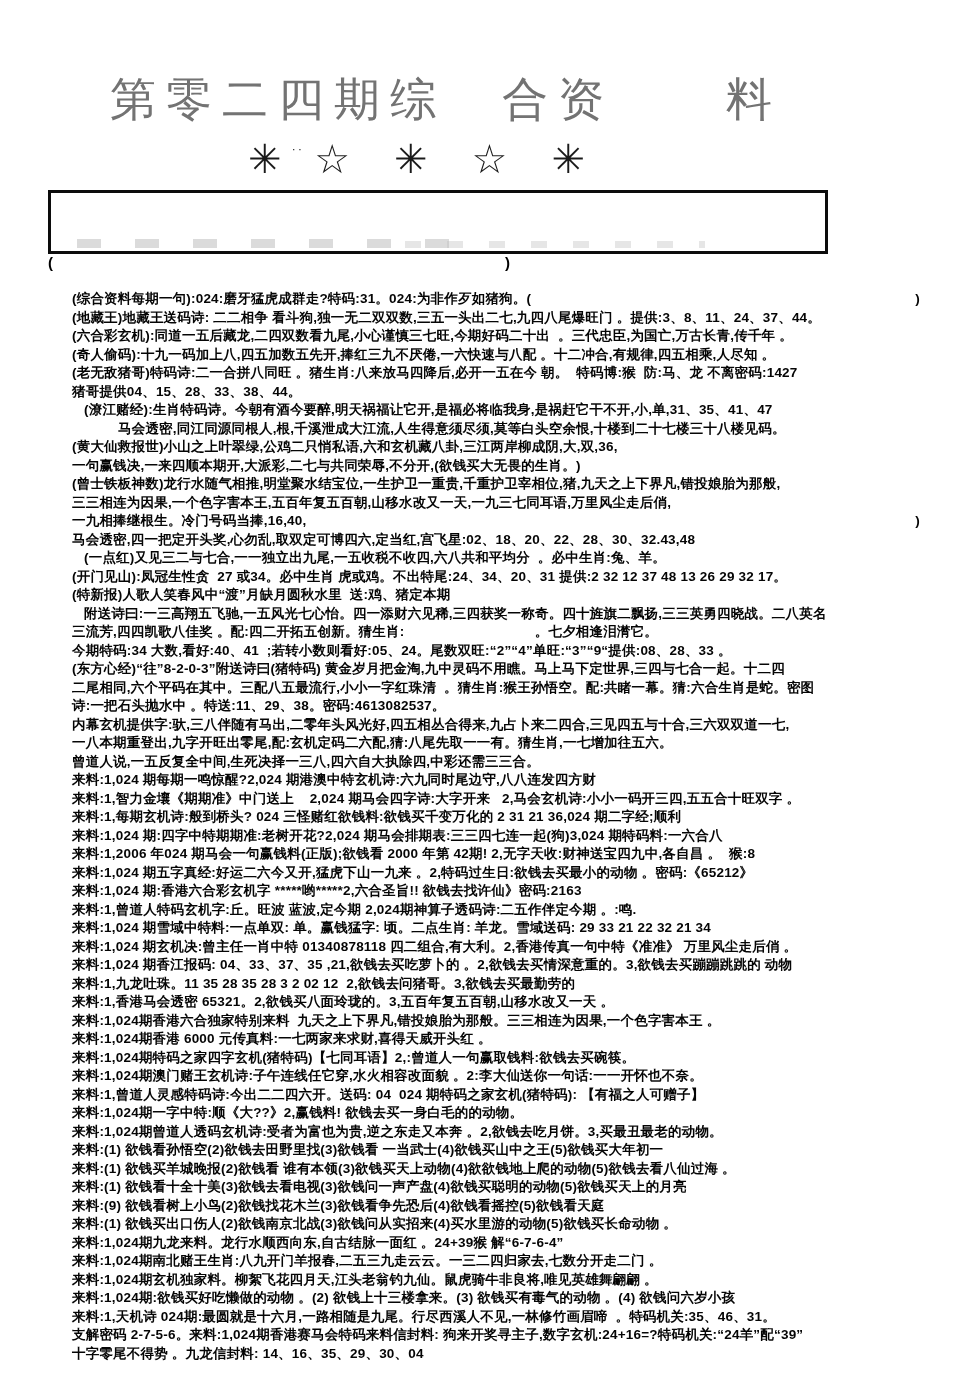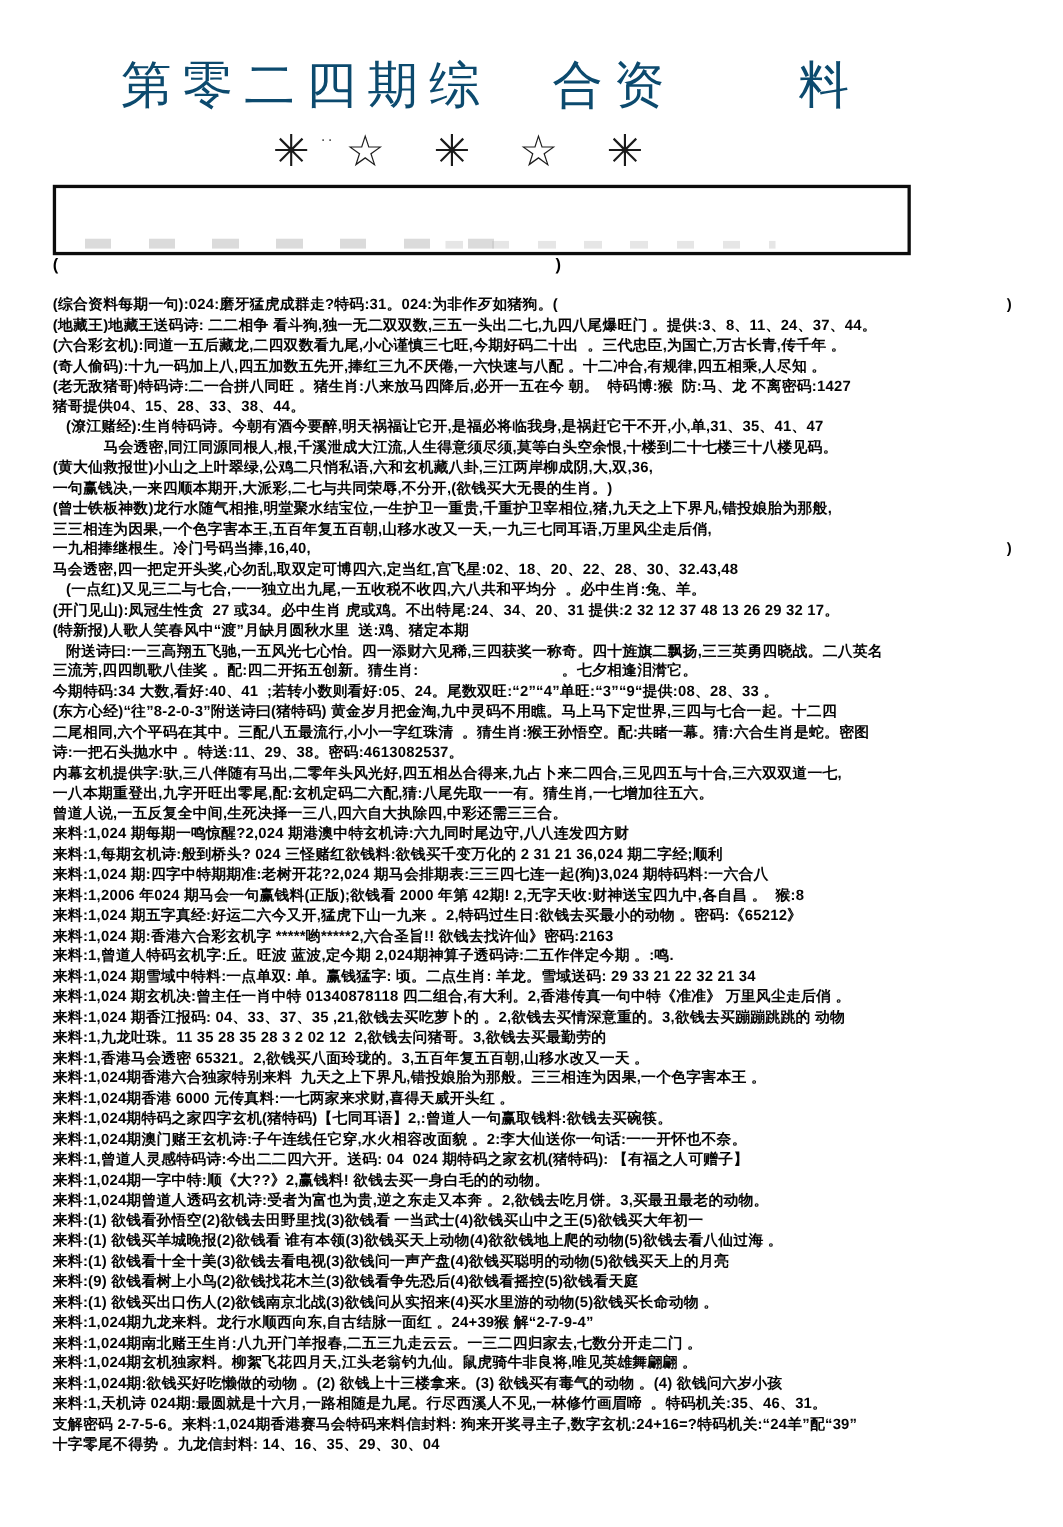--- a/index.html
+++ b/index.html
@@ -7,27 +7,27 @@
   body {
     width:966px; height:1388px;
     color:#000;
     font-family:"Liberation Sans", sans-serif;
     overflow:hidden;
   }
   .page { position:relative; width:966px; height:1388px; background:#fff; }
   .content { padding-left:48px; padding-right:34px; }
 
   .title {
-    margin:46px 0 0 62px;
+    margin:68px 0 0 62px;
     font-family:"Liberation Serif", serif;
     font-size:46px; font-weight:400;
     line-height:64px;
     letter-spacing:10px;
     white-space:pre;
-    color:#0c4a6e;
+    color:#737373;
   }
   .stars {
     display:flex; align-items:center;
     margin:0 0 0 200px;
     gap:44px; height:54px;
     font-size:40px; font-weight:300; color:#1a1a1a;
   }
   .stars .dots { font-size:13px; letter-spacing:2px; margin:-22px -34px 0 -34px; color:#333; }
 
   .notice-box {
@@ -45,21 +45,21 @@
   }
   .notice-box::before {
     content:""; position:absolute; right:120px; bottom:3px; width:300px; height:7px;
     background:repeating-linear-gradient(90deg,#c9c9c9 0 16px, transparent 16px 42px);
     opacity:.45; filter:blur(.7px);
   }
 
   .paren-row { position:relative; height:26px; font-size:15px; font-weight:700; }
   .paren-row .pr { position:absolute; left:457px; top:0; }
 
-  .lines { margin-top:10px; }
+  .lines { margin-top:10px;margin-left:24px; }
   .line {
     position:relative;
     white-space:pre;
     font-size:13.5px;
     line-height:18.5px; height:18.5px;
     font-weight:700;
     letter-spacing:.2px;
     color:#050505;
     overflow:visible;
   }
@@ -112,20 +112,21 @@
         <div class="line in1"><span>附送诗曰:一三高翔五飞驰,一五风光七心怡。四一添财六见稀,三四获奖一称奇。四十旌旗二飘扬,三三英勇四晓战。二八英名</span></div>
         <div class="line"><span>三流芳,四四凯歌八佳奖 。配:四二开拓五创新。猜生肖:                                 。七夕相逢泪潸它。</span></div>
         <div class="line"><span>今期特码:34 大数,看好:40、41  ;若转小数则看好:05、24。尾数双旺:“2”“4”单旺:“3”“9“提供:08、28、33 。</span></div>
         <div class="line"><span>(东方心经)“往”8-2-0-3”附送诗曰(猪特码) 黄金岁月把金淘,九中灵码不用瞧。马上马下定世界,三四与七合一起。十二四</span></div>
         <div class="line"><span>二尾相同,六个平码在其中。三配八五最流行,小小一字红珠清  。猜生肖:猴王孙悟空。配:共睹一幕。猜:六合生肖是蛇。密图</span></div>
         <div class="line"><span>诗:一把石头抛水中 。特送:11、29、38。密码:4613082537。</span></div>
         <div class="line"><span>内幕玄机提供字:驮,三八伴随有马出,二零年头风光好,四五相丛合得来,九占卜来二四合,三见四五与十合,三六双双道一七,</span></div>
         <div class="line"><span>一八本期重登出,九字开旺出零尾,配:玄机定码二六配,猜:八尾先取一一有。猜生肖,一七增加往五六。</span></div>
         <div class="line"><span>曾道人说,一五反复全中间,生死决择一三八,四六自大执除四,中彩还需三三合。</span></div>
         <div class="line"><span>来料:1,024 期每期一鸣惊醒?2,024 期港澳中特玄机诗:六九同时尾边守,八八连发四方财</span></div>
+        <div class="line"><span>来料:1,智力金壤《期期准》中门送上    2,024 期马会四字诗:大字开来   2,马会玄机诗:小小一码开三四,五五合十旺双字 。</span></div>
         <div class="line"><span>来料:1,每期玄机诗:般到桥头? 024 三怪赌红欲钱料:欲钱买千变万化的 2 31 21 36,024 期二字经;顺利</span></div>
         <div class="line"><span>来料:1,024 期:四字中特期期准:老树开花?2,024 期马会排期表:三三四七连一起(狗)3,024 期特码料:一六合八</span></div>
         <div class="line"><span>来料:1,2006 年024 期马会一句赢钱料(正版);欲钱看 2000 年第 42期! 2,无字天收:财神送宝四九中,各自昌 。  猴:8</span></div>
         <div class="line"><span>来料:1,024 期五字真经:好运二六今又开,猛虎下山一九来 。2,特码过生日:欲钱去买最小的动物 。密码:《65212》</span></div>
         <div class="line"><span>来料:1,024 期:香港六合彩玄机字 *****哟*****2,六合圣旨!! 欲钱去找许仙》密码:2163</span></div>
         <div class="line"><span>来料:1,曾道人特码玄机字:丘。旺波 蓝波,定今期 2,024期神算子透码诗:二五作伴定今期 。:鸣.</span></div>
         <div class="line"><span>来料:1,024 期雪域中特料:一点单双: 单。赢钱猛字: 顷。二点生肖: 羊龙。雪域送码: 29 33 21 22 32 21 34</span></div>
         <div class="line"><span>来料:1,024 期玄机决:曾主任一肖中特 01340878118 四二组合,有大利。2,香港传真一句中特《准准》 万里风尘走后俏 。</span></div>
         <div class="line"><span>来料:1,024 期香江报码: 04、33、37、35 ,21,欲钱去买吃萝卜的 。2,欲钱去买情深意重的。3,欲钱去买蹦蹦跳跳的 动物</span></div>
         <div class="line"><span>来料:1,九龙吐珠。11 35 28 35 28 3 2 02 12  2,欲钱去问猪哥。3,欲钱去买最勤劳的</span></div>
@@ -135,21 +136,21 @@
         <div class="line"><span>来料:1,024期特码之家四字玄机(猪特码)【七同耳语】2,:曾道人一句赢取钱料:欲钱去买碗筷。</span></div>
         <div class="line"><span>来料:1,024期澳门赌王玄机诗:子午连线任它穿,水火相容改面貌 。2:李大仙送你一句话:一一开怀也不奈。</span></div>
         <div class="line"><span>来料:1,曾道人灵感特码诗:今出二二四六开。送码: 04  024 期特码之家玄机(猪特码): 【有福之人可赠子】</span></div>
         <div class="line"><span>来料:1,024期一字中特:顺《大??》2,赢钱料! 欲钱去买一身白毛的的动物。</span></div>
         <div class="line"><span>来料:1,024期曾道人透码玄机诗:受者为富也为贵,逆之东走又本奔 。2,欲钱去吃月饼。3,买最丑最老的动物。</span></div>
         <div class="line"><span>来料:(1) 欲钱看孙悟空(2)欲钱去田野里找(3)欲钱看 一当武士(4)欲钱买山中之王(5)欲钱买大年初一</span></div>
         <div class="line"><span>来料:(1) 欲钱买羊城晚报(2)欲钱看 谁有本领(3)欲钱买天上动物(4)欲欲钱地上爬的动物(5)欲钱去看八仙过海 。</span></div>
         <div class="line"><span>来料:(1) 欲钱看十全十美(3)欲钱去看电视(3)欲钱问一声产盘(4)欲钱买聪明的动物(5)欲钱买天上的月亮</span></div>
         <div class="line"><span>来料:(9) 欲钱看树上小鸟(2)欲钱找花木兰(3)欲钱看争先恐后(4)欲钱看摇控(5)欲钱看天庭</span></div>
         <div class="line"><span>来料:(1) 欲钱买出口伤人(2)欲钱南京北战(3)欲钱问从实招来(4)买水里游的动物(5)欲钱买长命动物 。</span></div>
-        <div class="line"><span>来料:1,024期九龙来料。龙行水顺西向东,自古结脉一面红 。24+39猴 解“2-7-9-4”</span></div>
+        <div class="line"><span>来料:1,024期九龙来料。龙行水顺西向东,自古结脉一面红 。24+39猴 解“6-7-6-4”</span></div>
         <div class="line"><span>来料:1,024期南北赌王生肖:八九开门羊报春,二五三九走云云。一三二四归家去,七数分开走二门 。</span></div>
         <div class="line"><span>来料:1,024期玄机独家料。柳絮飞花四月天,江头老翁钓九仙。鼠虎骑牛非良将,唯见英雄舞翩翩 。</span></div>
         <div class="line"><span>来料:1,024期:欲钱买好吃懒做的动物 。(2) 欲钱上十三楼拿来。(3) 欲钱买有毒气的动物 。(4) 欲钱问六岁小孩</span></div>
         <div class="line"><span>来料:1,天机诗 024期:最圆就是十六月,一路相随是九尾。行尽西溪人不见,一林修竹画眉啼  。特码机关:35、46、31。</span></div>
         <div class="line"><span>支解密码 2-7-5-6。来料:1,024期香港赛马会特码来料信封料: 狗来开奖寻主子,数字玄机:24+16=?特码机关:“24羊”配“39”</span></div>
         <div class="line"><span>十字零尾不得势 。九龙信封料: 14、16、35、29、30、04</span></div>
       </div>
 
   </div>
 </div>

